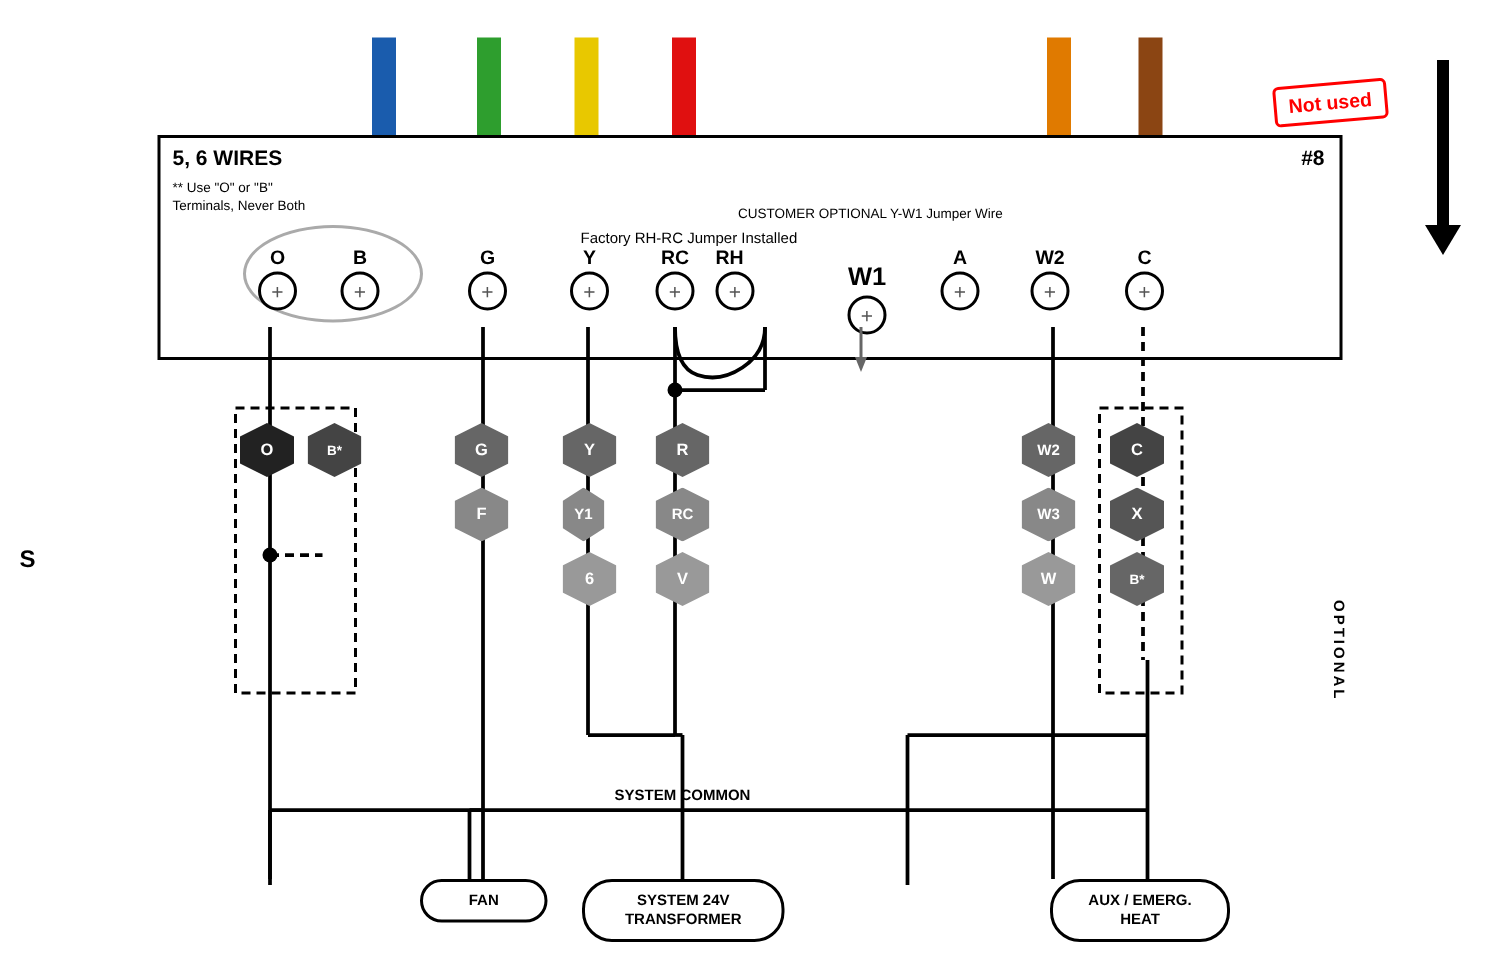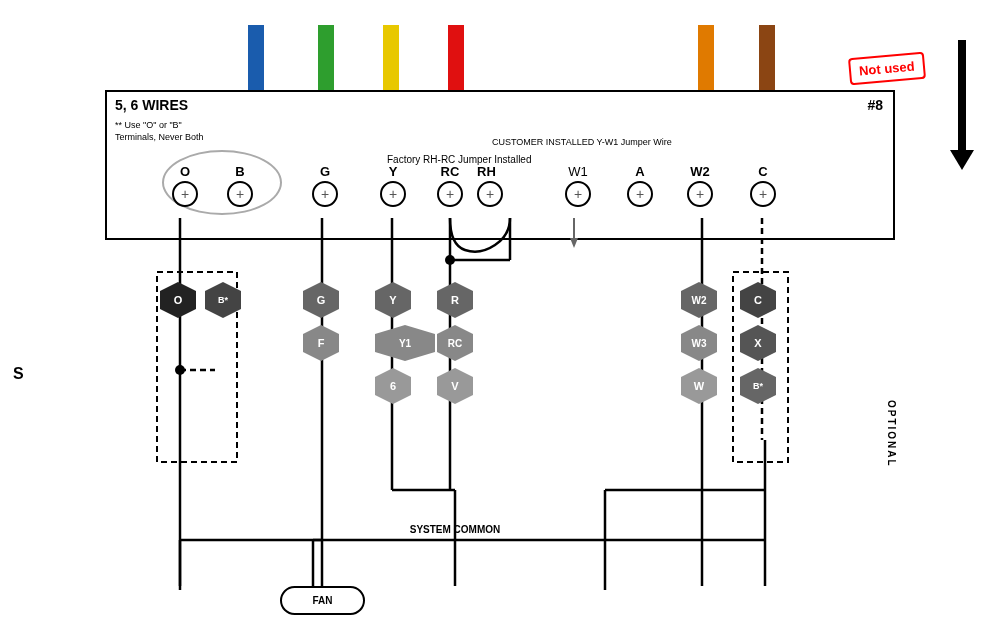--- a/index.html
+++ b/index.html
@@ -116,21 +116,21 @@
     <div style="position:absolute; top:8px; left:155px; font-size:13px; font-weight:bold; line-height:1.4;">
       <br>
     </div>
 
     <div style="position:absolute; top:5px; left:8px; font-size:14px; font-weight:bold;">5, 6 WIRES</div>
 
     <div style="position:absolute; top:28px; left:8px; font-size:9px; line-height:1.3;">** Use "O" or "B"<br>Terminals, Never Both</div>
 
     <div style="position:absolute; top:62px; left:280px; font-size:10px;text-align:right;">Factory RH-RC Jumper Installed</div>
 
-    <div style="position:absolute; top:45px; left:385px; font-size:9px;">CUSTOMER INSTALLED Y-W1 Jumper Wire</div>
+    <div style="position:absolute; top:45px; left:385px; font-size:9px;">CUSTOMER OPTIONAL Y-W1 Jumper Wire</div>
 
     <div style="position:absolute; top:5px; right:10px; font-size:14px; font-weight:bold;">#8</div>
 
     <div style="position:absolute; top:58px; left:55px; width:120px; height:65px; border:2px solid #aaa; border-radius:50%;"></div>
 
     <div style="position:absolute; top:72px; left:65px; text-align:center;">
       <div style="font-size:13px; font-weight:bold; margin-bottom:2px;">O</div>
       <div style="width:26px; height:26px; border-radius:50%; border:2px solid #000; display:flex; align-items:center; justify-content:center; font-size:14px; color:#555;">+</div>
     </div>
 
@@ -153,21 +153,21 @@
       <div style="font-size:13px; font-weight:bold; margin-bottom:2px;">RC</div>
       <div style="width:26px; height:26px; border-radius:50%; border:2px solid #000; display:flex; align-items:center; justify-content:center; font-size:14px; color:#555;">+</div>
     </div>
 
     <div style="position:absolute; top:72px; left:370px; text-align:left;">
       <div style="font-size:13px; font-weight:bold; margin-bottom:2px;">RH</div>
       <div style="width:26px; height:26px; border-radius:50%; border:2px solid #000; display:flex; align-items:center; justify-content:center; font-size:14px; color:#555;">+</div>
     </div>
 
     <div style="position:absolute; top:72px; left:458px; text-align:center;">
-      <div style="font-size:13px; font-weight:normal; margin-bottom:2px;">W1</div>
+      <div style="font-size:17px; font-weight:bold; margin-bottom:2px;margin-top:11px;">W1</div>
       <div style="width:26px; height:26px; border-radius:50%; border:2px solid #000; display:flex; align-items:center; justify-content:center; font-size:14px; color:#555;">+</div>
     </div>
 
     <div style="position:absolute; top:72px; left:520px; text-align:center;">
       <div style="font-size:13px; font-weight:bold; margin-bottom:2px;">A</div>
       <div style="width:26px; height:26px; border-radius:50%; border:2px solid #000; display:flex; align-items:center; justify-content:center; font-size:14px; color:#555;">+</div>
     </div>
 
     <div style="position:absolute; top:72px; left:580px; text-align:center;">
       <div style="font-size:13px; font-weight:bold; margin-bottom:2px;">W2</div>
@@ -243,21 +243,21 @@
   <div style="position:absolute; top:272px; left:155px; width:36px; height:36px; background:#222; color:#fff; font-size:11px; font-weight:bold; display:flex; align-items:center; justify-content:center; clip-path:polygon(50% 0%, 100% 25%, 100% 75%, 50% 100%, 0% 75%, 0% 25%);">O</div>
 
   <div style="position:absolute; top:272px; left:200px; width:36px; height:36px; background:#444; color:#fff; font-size:9px; font-weight:bold; display:flex; align-items:center; justify-content:center; clip-path:polygon(50% 0%, 100% 25%, 100% 75%, 50% 100%, 0% 75%, 0% 25%);">B*</div>
 
   <div style="position:absolute; top:272px; left:298px; width:36px; height:36px; background:#666; color:#fff; font-size:11px; font-weight:bold; display:flex; align-items:center; justify-content:center; clip-path:polygon(50% 0%, 100% 25%, 100% 75%, 50% 100%, 0% 75%, 0% 25%);">G</div>
 
   <div style="position:absolute; top:315px; left:298px; width:36px; height:36px; background:#888; color:#fff; font-size:11px; font-weight:bold; display:flex; align-items:center; justify-content:center; clip-path:polygon(50% 0%, 100% 25%, 100% 75%, 50% 100%, 0% 75%, 0% 25%);">F</div>
 
   <div style="position:absolute; top:272px; left:370px; width:36px; height:36px; background:#666; color:#fff; font-size:11px; font-weight:bold; display:flex; align-items:center; justify-content:center; clip-path:polygon(50% 0%, 100% 25%, 100% 75%, 50% 100%, 0% 75%, 0% 25%);">Y</div>
 
-  <div style="position:absolute; top:315px; left:370px; width:60px; height:36px; background:#888; color:#fff; font-size:10px; font-weight:bold; display:flex; align-items:center; justify-content:center; clip-path:polygon(50% 0%, 100% 25%, 100% 75%, 50% 100%, 0% 75%, 0% 25%);">Y1</div>
+  <div style="position:absolute; top:315px; left:370px; width:28px; height:36px; background:#888; color:#fff; font-size:10px; font-weight:bold; display:flex; align-items:center; justify-content:center; clip-path:polygon(50% 0%, 100% 25%, 100% 75%, 50% 100%, 0% 75%, 0% 25%);">Y1</div>
 
   <div style="position:absolute; top:358px; left:370px; width:36px; height:36px; background:#999; color:#fff; font-size:11px; font-weight:bold; display:flex; align-items:center; justify-content:center; clip-path:polygon(50% 0%, 100% 25%, 100% 75%, 50% 100%, 0% 75%, 0% 25%);">6</div>
 
   <div style="position:absolute; top:272px; left:432px; width:36px; height:36px; background:#666; color:#fff; font-size:11px; font-weight:bold; display:flex; align-items:center; justify-content:center; clip-path:polygon(50% 0%, 100% 25%, 100% 75%, 50% 100%, 0% 75%, 0% 25%);">R</div>
 
   <div style="position:absolute; top:315px; left:432px; width:36px; height:36px; background:#888; color:#fff; font-size:10px; font-weight:bold; display:flex; align-items:center; justify-content:center; clip-path:polygon(50% 0%, 100% 25%, 100% 75%, 50% 100%, 0% 75%, 0% 25%);">RC</div>
 
   <div style="position:absolute; top:358px; left:432px; width:36px; height:36px; background:#999; color:#fff; font-size:11px; font-weight:bold; display:flex; align-items:center; justify-content:center; clip-path:polygon(50% 0%, 100% 25%, 100% 75%, 50% 100%, 0% 75%, 0% 25%);">V</div>
 
   <div style="position:absolute; top:272px; left:676px; width:36px; height:36px; background:#666; color:#fff; font-size:10px; font-weight:bold; display:flex; align-items:center; justify-content:center; clip-path:polygon(50% 0%, 100% 25%, 100% 75%, 50% 100%, 0% 75%, 0% 25%);">W2</div>
@@ -270,18 +270,20 @@
 
   <div style="position:absolute; top:315px; left:735px; width:36px; height:36px; background:#555; color:#fff; font-size:11px; font-weight:bold; display:flex; align-items:center; justify-content:center; clip-path:polygon(50% 0%, 100% 25%, 100% 75%, 50% 100%, 0% 75%, 0% 25%);">X</div>
 
   <div style="position:absolute; top:358px; left:735px; width:36px; height:36px; background:#666; color:#fff; font-size:9px; font-weight:bold; display:flex; align-items:center; justify-content:center; clip-path:polygon(50% 0%, 100% 25%, 100% 75%, 50% 100%, 0% 75%, 0% 25%);">B*</div>
 
   <div class="optional-text">OPTIONAL</div>
 
 
   <div class="sys-box" style="left:275px; top:576px; width:85px;">FAN</div>
 
-
-
+  <div class="sys-box" style="left:383px; top:576px; width:135px;">SYSTEM 24V<br>TRANSFORMER</div>
+
+
+  <div class="sys-box" style="left:695px; top:576px; width:120px;">AUX / EMERG.<br>HEAT</div>
 
   <div style="position:absolute; top:355px; left:8px; font-size:16px; font-weight:bold;">S</div>
 
 </div>
 
 </body></html>

